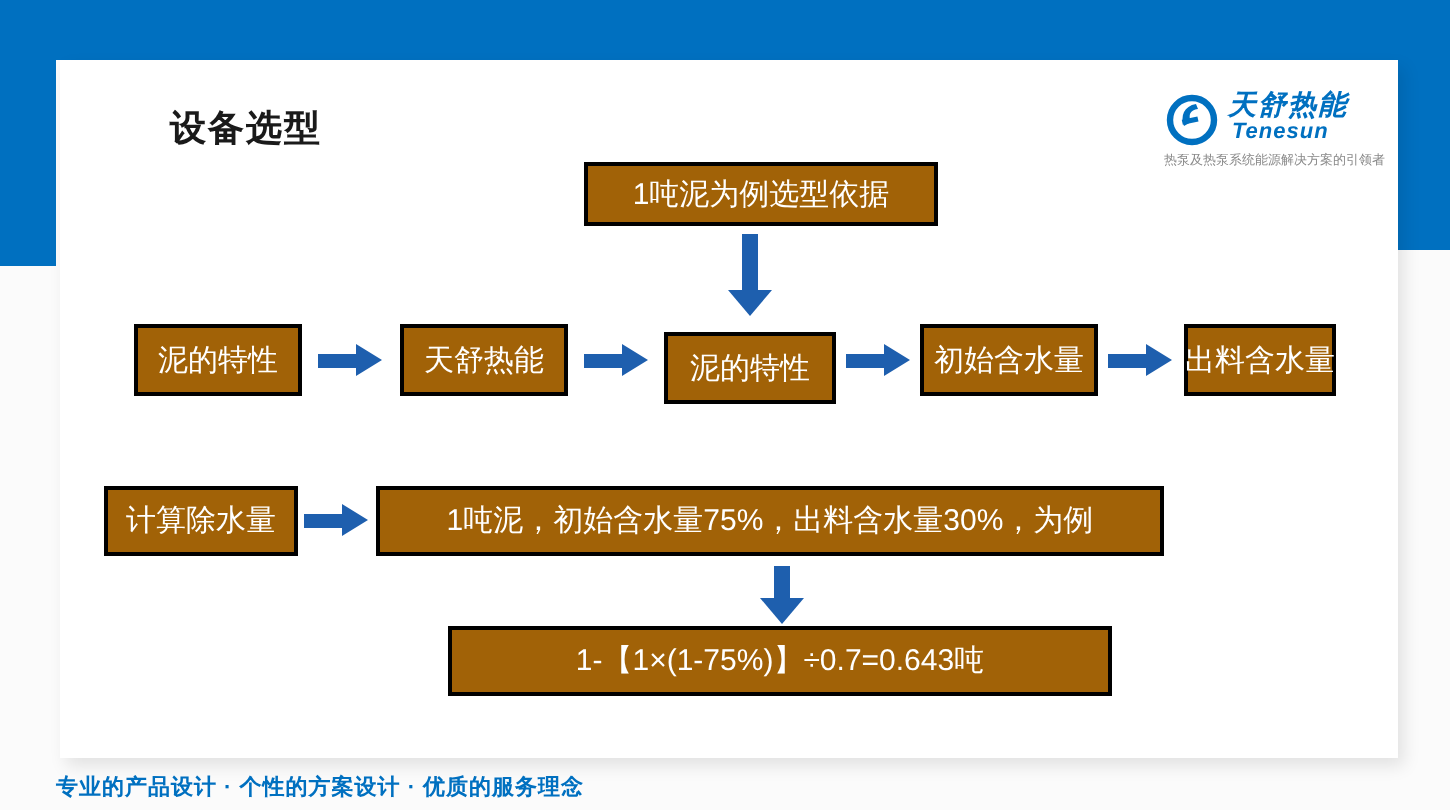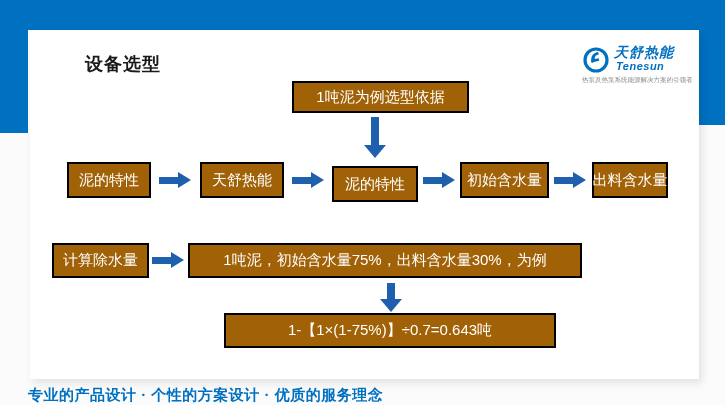--- a/index.html
+++ b/index.html
@@ -68,21 +68,21 @@
   .v-arrow .shaft{position:absolute;left:7px;top:0;width:8px;background:#1e5fae;}
   .v-arrow .head{position:absolute;left:0;width:0;height:0;
     border-top:13px solid #1e5fae;border-left:11px solid transparent;border-right:11px solid transparent;}
   .va1{left:334px;top:87px;height:41px;}
   .va1 .shaft{height:28px;} .va1 .head{top:28px;}
   .va2{left:350px;top:253px;height:29px;}
   .va2 .shaft{height:16px;} .va2 .head{top:16px;}
 
   .footer-text{
     position:absolute;left:28px;top:386px;
-    font-size:15px;font-weight:bold;color:#0070c0;letter-spacing:0.5px;
+    font-size:11px;font-weight:bold;color:#0070c0;letter-spacing:0.5px;
   }
 </style>
 </head>
 <body>
 
 <div class="stage">
 
   <div class="band-top"></div>
   <div class="band-left"></div>
   <div class="band-right"></div>

